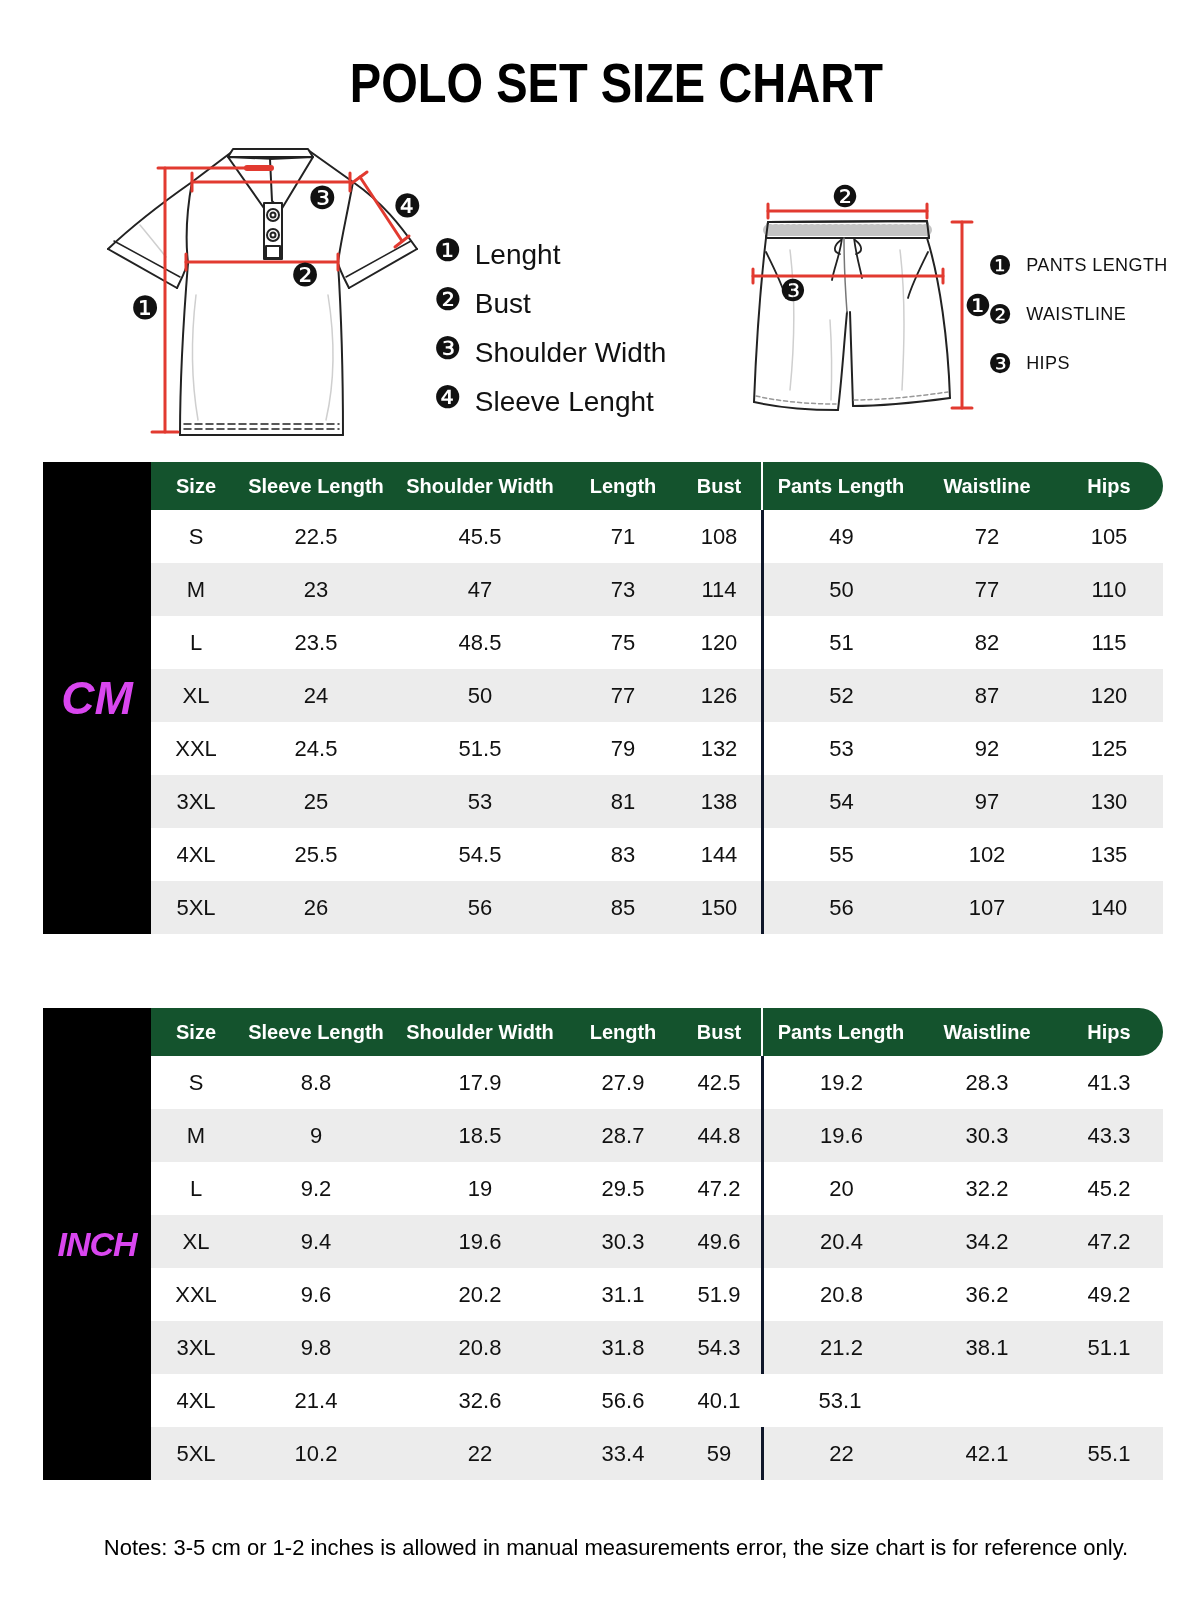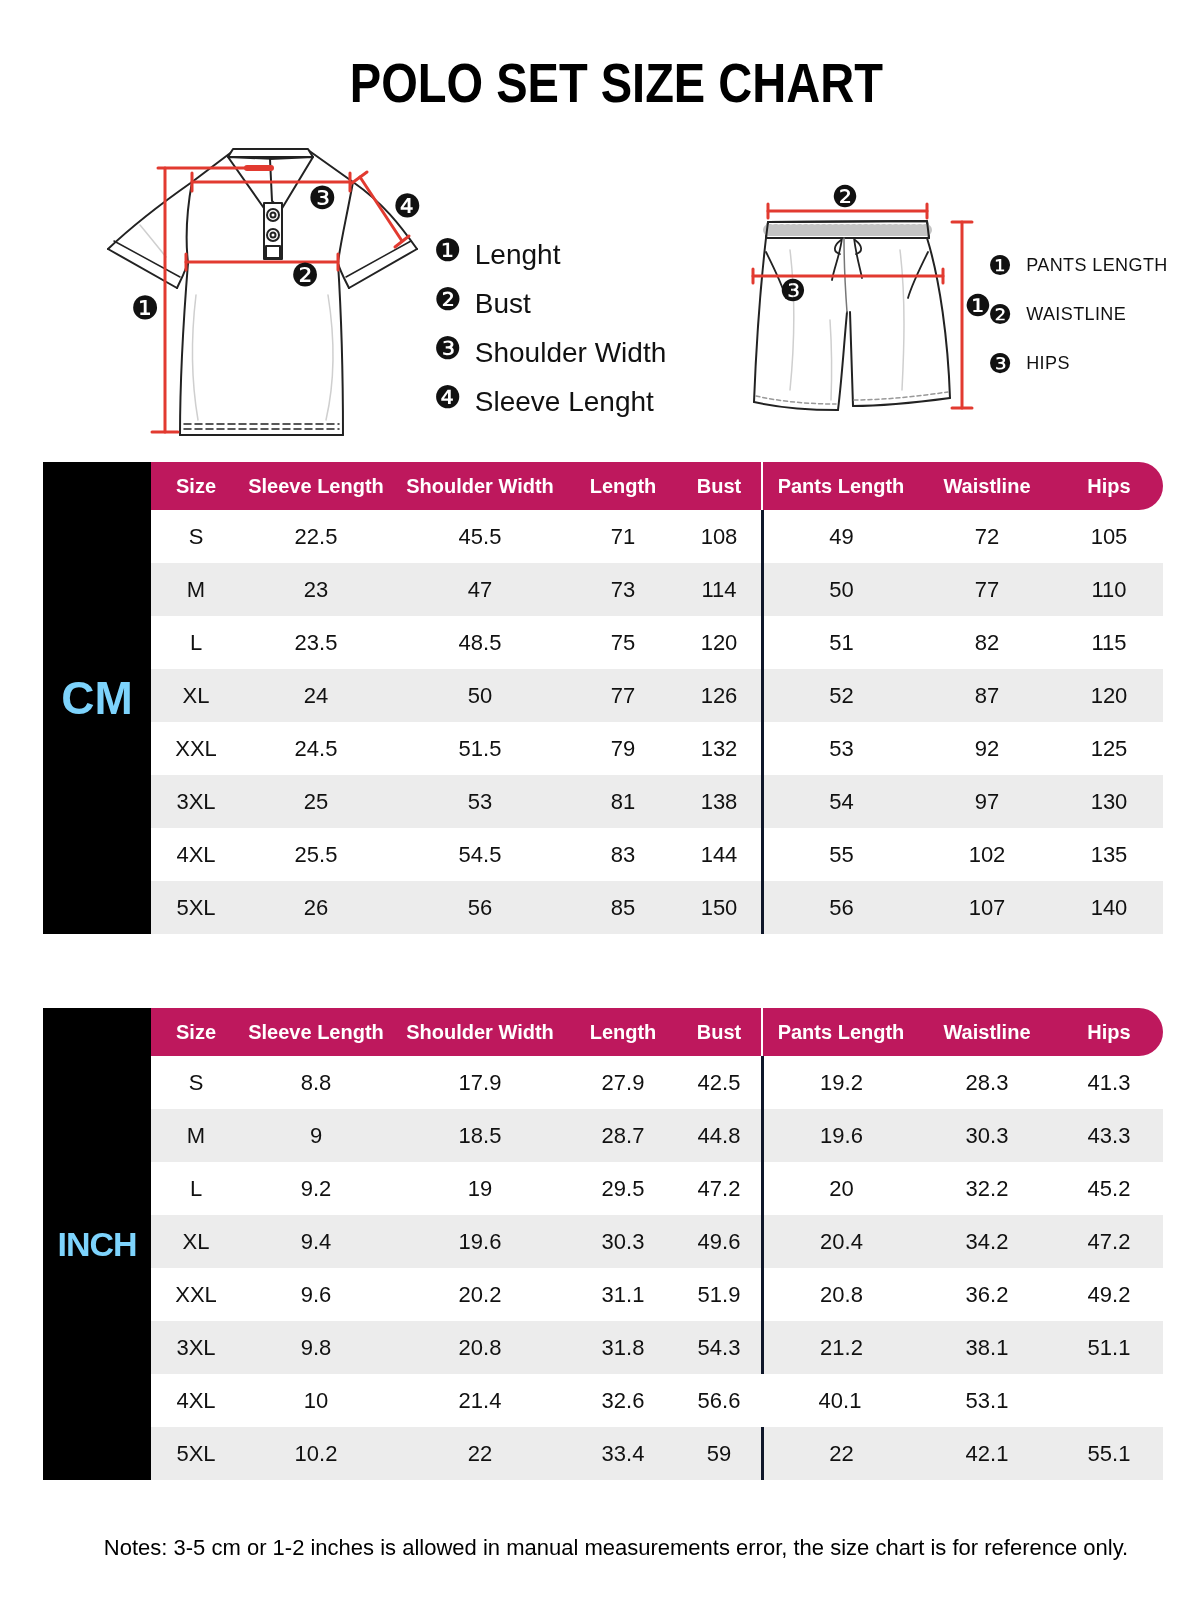--- a/index.html
+++ b/index.html
@@ -29,26 +29,26 @@
 
   
   .size-table {
     --cols: 90px 150px 178px 108px 84px 158px 136px 108px;
     position:absolute; left:43px; width:1120px; height:472px;
   }
   .table-cm   { top:462px; }
   .table-inch { top:1008px; }
   .unit-label {
     position:absolute; left:0; top:0; width:108px; height:100%;
-    background:#000; color:#7dd3fc; display:flex; align-items:center; justify-content:center;
-    font-weight:700; font-size:46px; letter-spacing:0px;
+    background:#000; color:#d946ef; display:flex; align-items:center; justify-content:center;
+    font-weight:700; font-size:46px; letter-spacing:0px;font-style:italic;
   }
   .table-inch .unit-label { font-size:34px; letter-spacing:-1px; }
   .thead {
-    margin-left:108px; height:48px; background:#be185d; color:#fff;
+    margin-left:108px; height:48px; background:#14532d; color:#fff;
     display:grid; grid-template-columns:var(--cols);
     border-radius:0 26px 26px 0; font-size:20px; font-weight:700;
   }
   .thead > div { display:flex; align-items:center; justify-content:center; height:100%; }
   .thead .c-pants { border-left:2px solid #fff; }
   .tbody { margin-left:108px; }
   .trow { display:grid; grid-template-columns:var(--cols); height:53px; background:#fff; }
   .tbody div.trow:nth-of-type(even) { background:#ececec; }
   .trow > div { display:flex; align-items:center; justify-content:center; font-size:22px; color:#111; }
   .trow .c-pants { border-left:3px solid #0f172a; }
@@ -394,21 +394,20 @@
           <div>20.8</div>
           <div>31.8</div>
           <div>54.3</div>
           <div class="c-pants">21.2</div>
           <div>38.1</div>
           <div>51.1</div>
         </div>
 
         <div class="trow">
           <div>4XL</div>
-          <div>10</div>
           <div>21.4</div>
           <div>32.6</div>
           <div>56.6</div>
           <div>40.1</div>
           <div>53.1</div>
         </div>
 
         <div class="trow">
           <div>5XL</div>
           <div>10.2</div>

